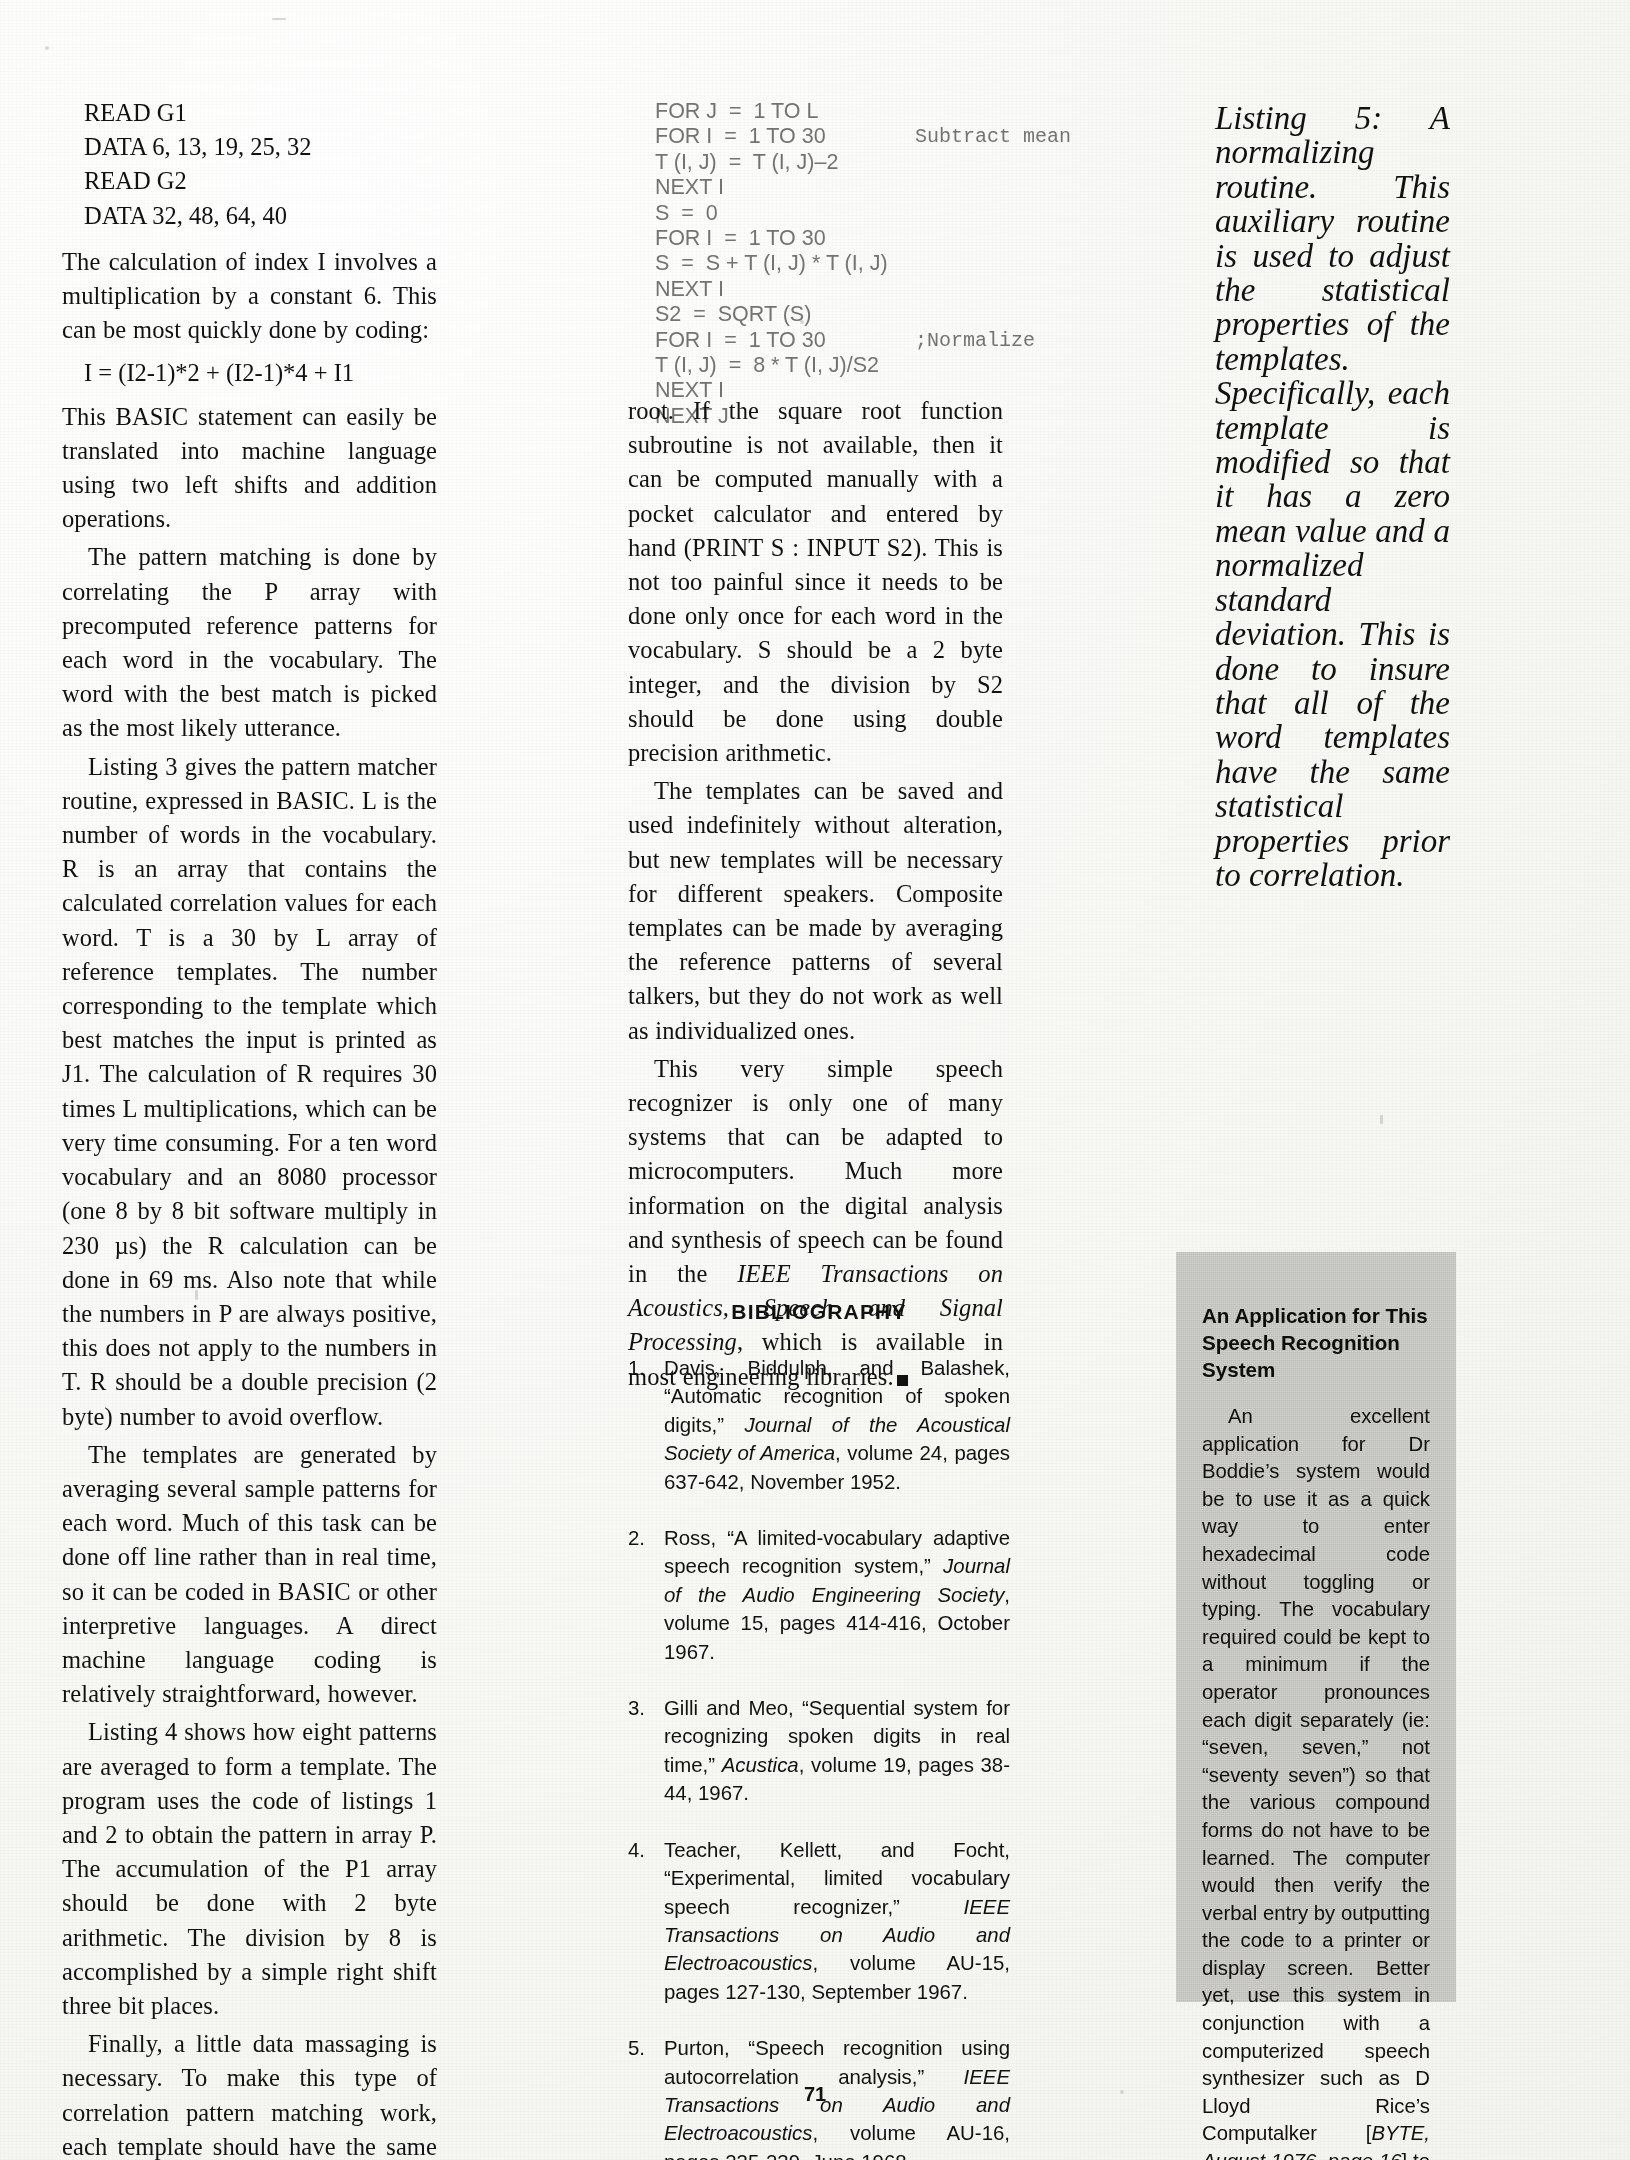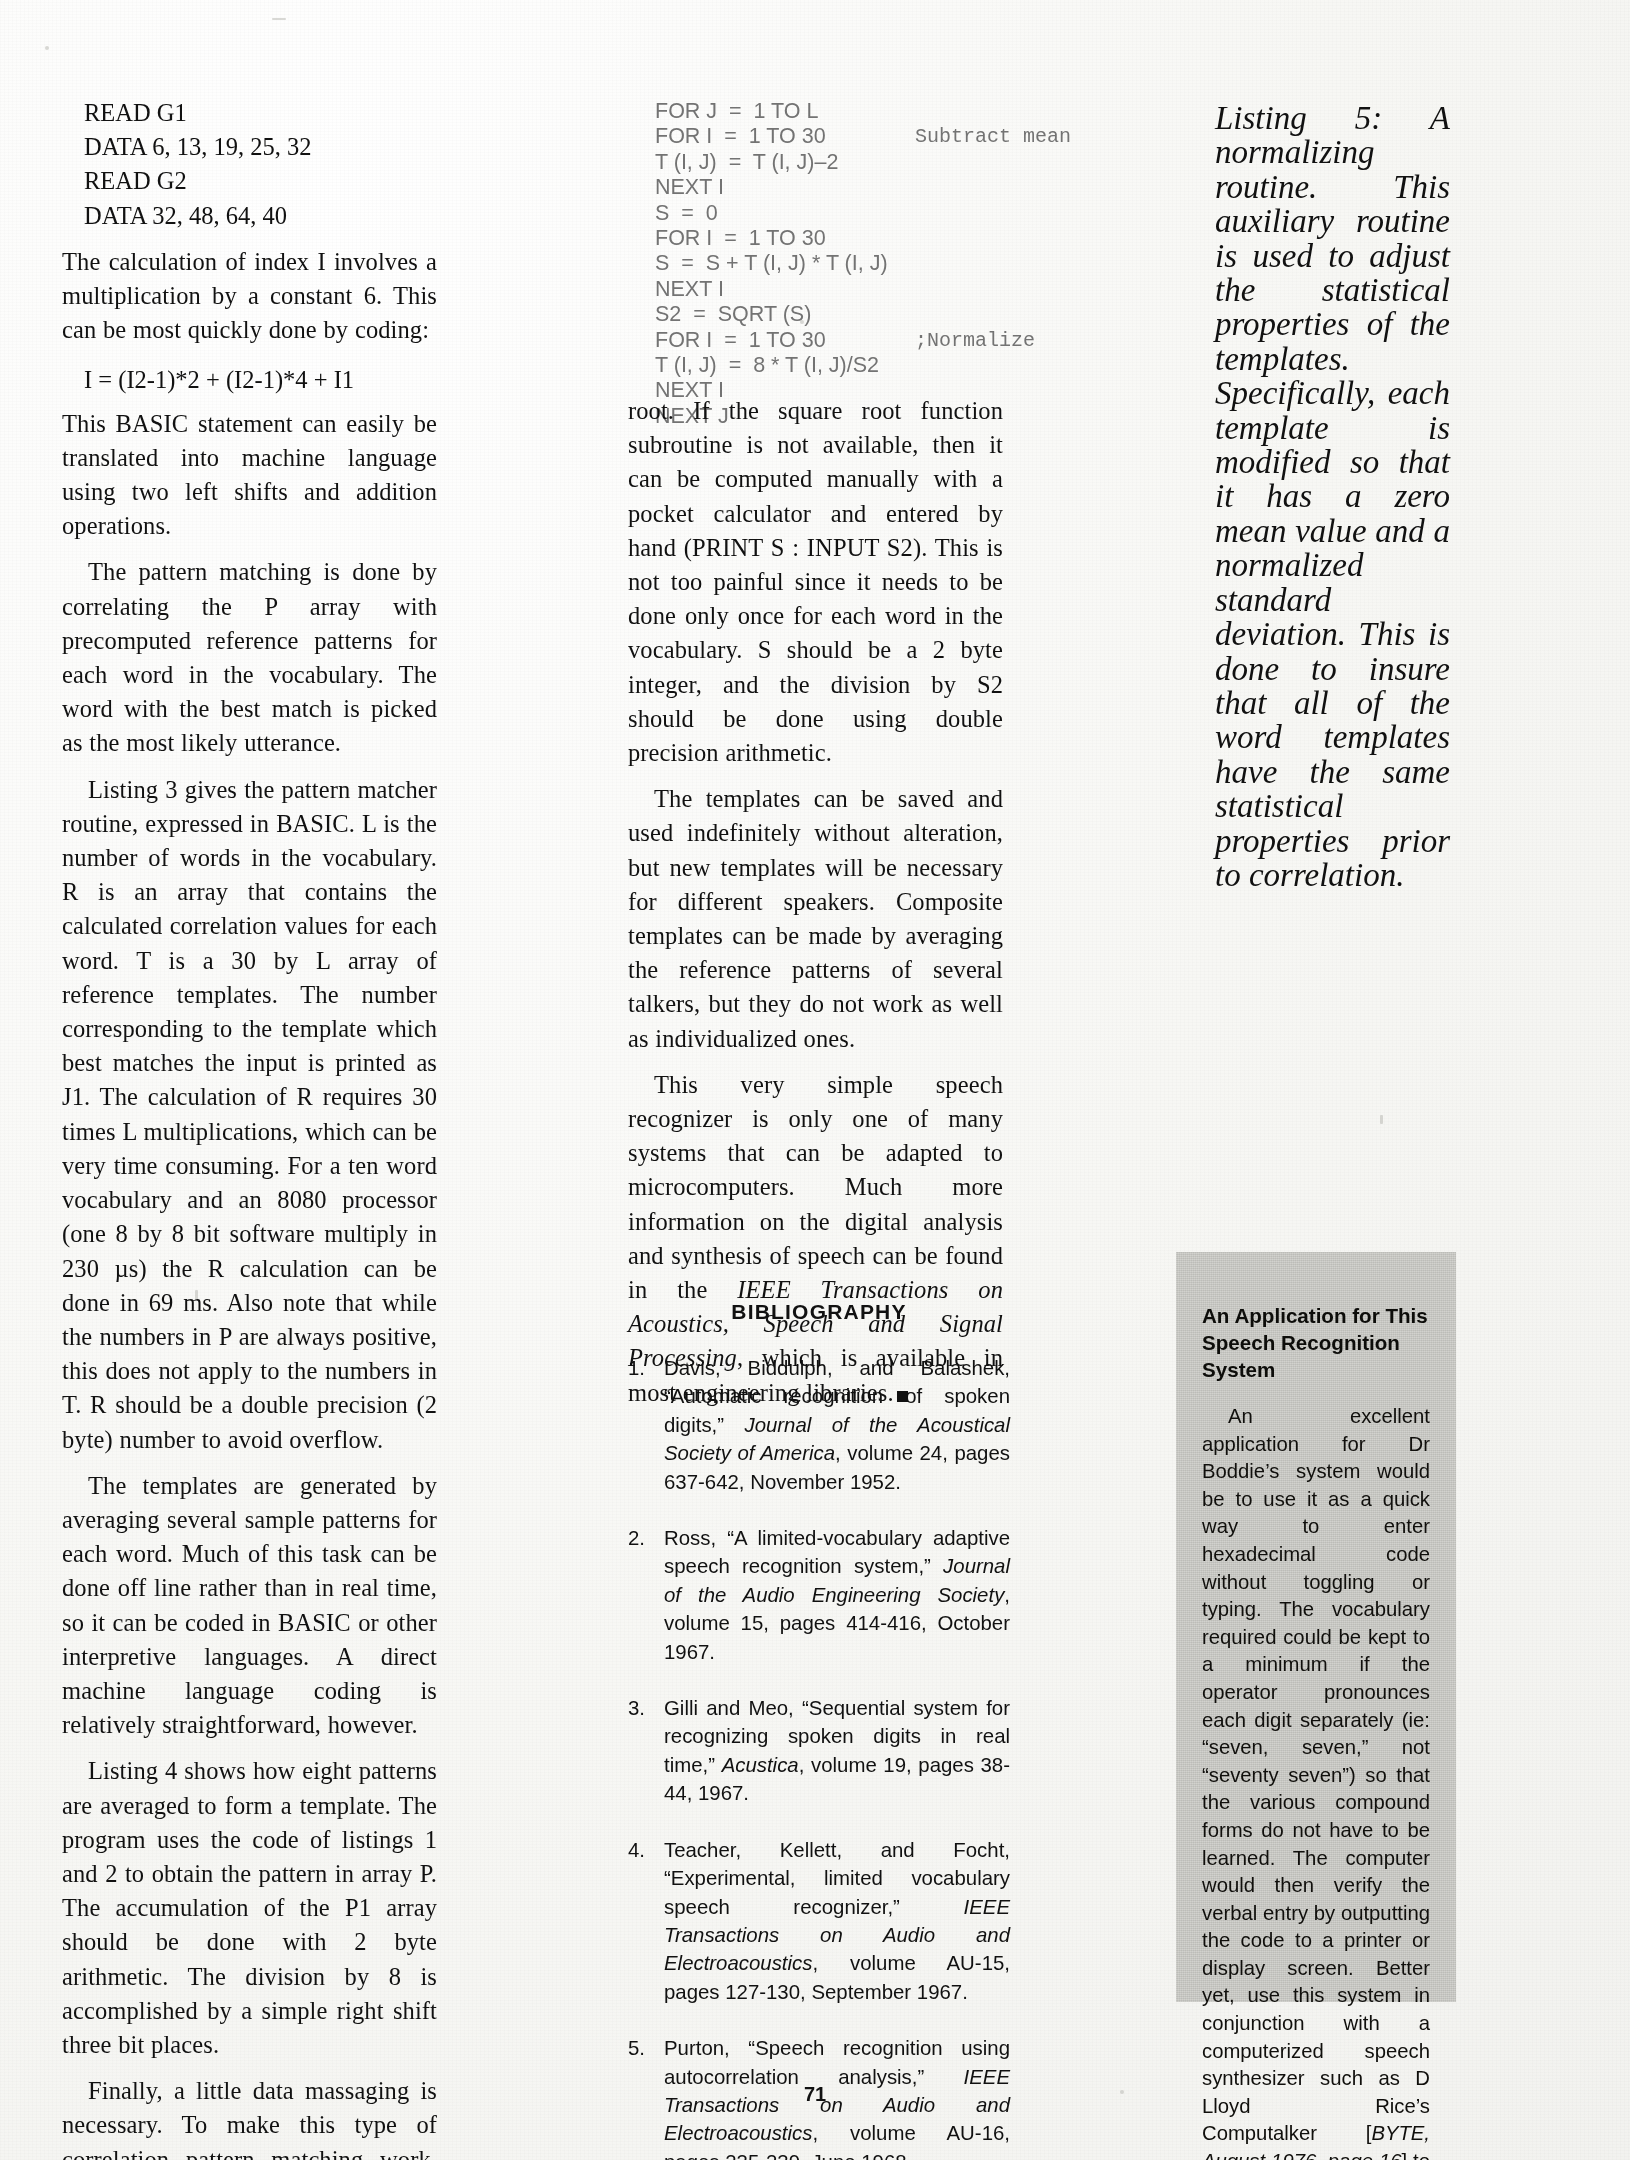--- a/index.html
+++ b/index.html
@@ -36,36 +36,36 @@
   .body-p{
     font-family:"Liberation Serif",serif;
     font-size:24.5px;
     line-height:34.2px;
     text-align:justify;
     margin:0 0 0 0;
     letter-spacing:.1px;
     word-spacing:.5px;
   }
   .body-p.indent{text-indent:26px;}
-  .body-p + .body-p{margin-top:12px;}
+  .body-p + .body-p{margin-top:4px;}
 
   .code-inline{
     font-family:"Liberation Serif",serif;
     font-size:24.5px;
     line-height:34.2px;
     margin:0;
     padding-left:22px;
     white-space:pre;
   }
   .eq{
     font-family:"Liberation Serif",serif;
     font-size:24.5px;
     line-height:34.2px;
     padding-left:22px;
-    margin:16px 0 9px 0;
+    margin:9px 0 9px 0;
   }
   .spacer-s{height:12px;}
 
   
   .listing{
     position:absolute;
     left:655px;top:99px;
     font-family:"Liberation Sans",sans-serif;
     font-size:21.5px;
     line-height:25.4px;

